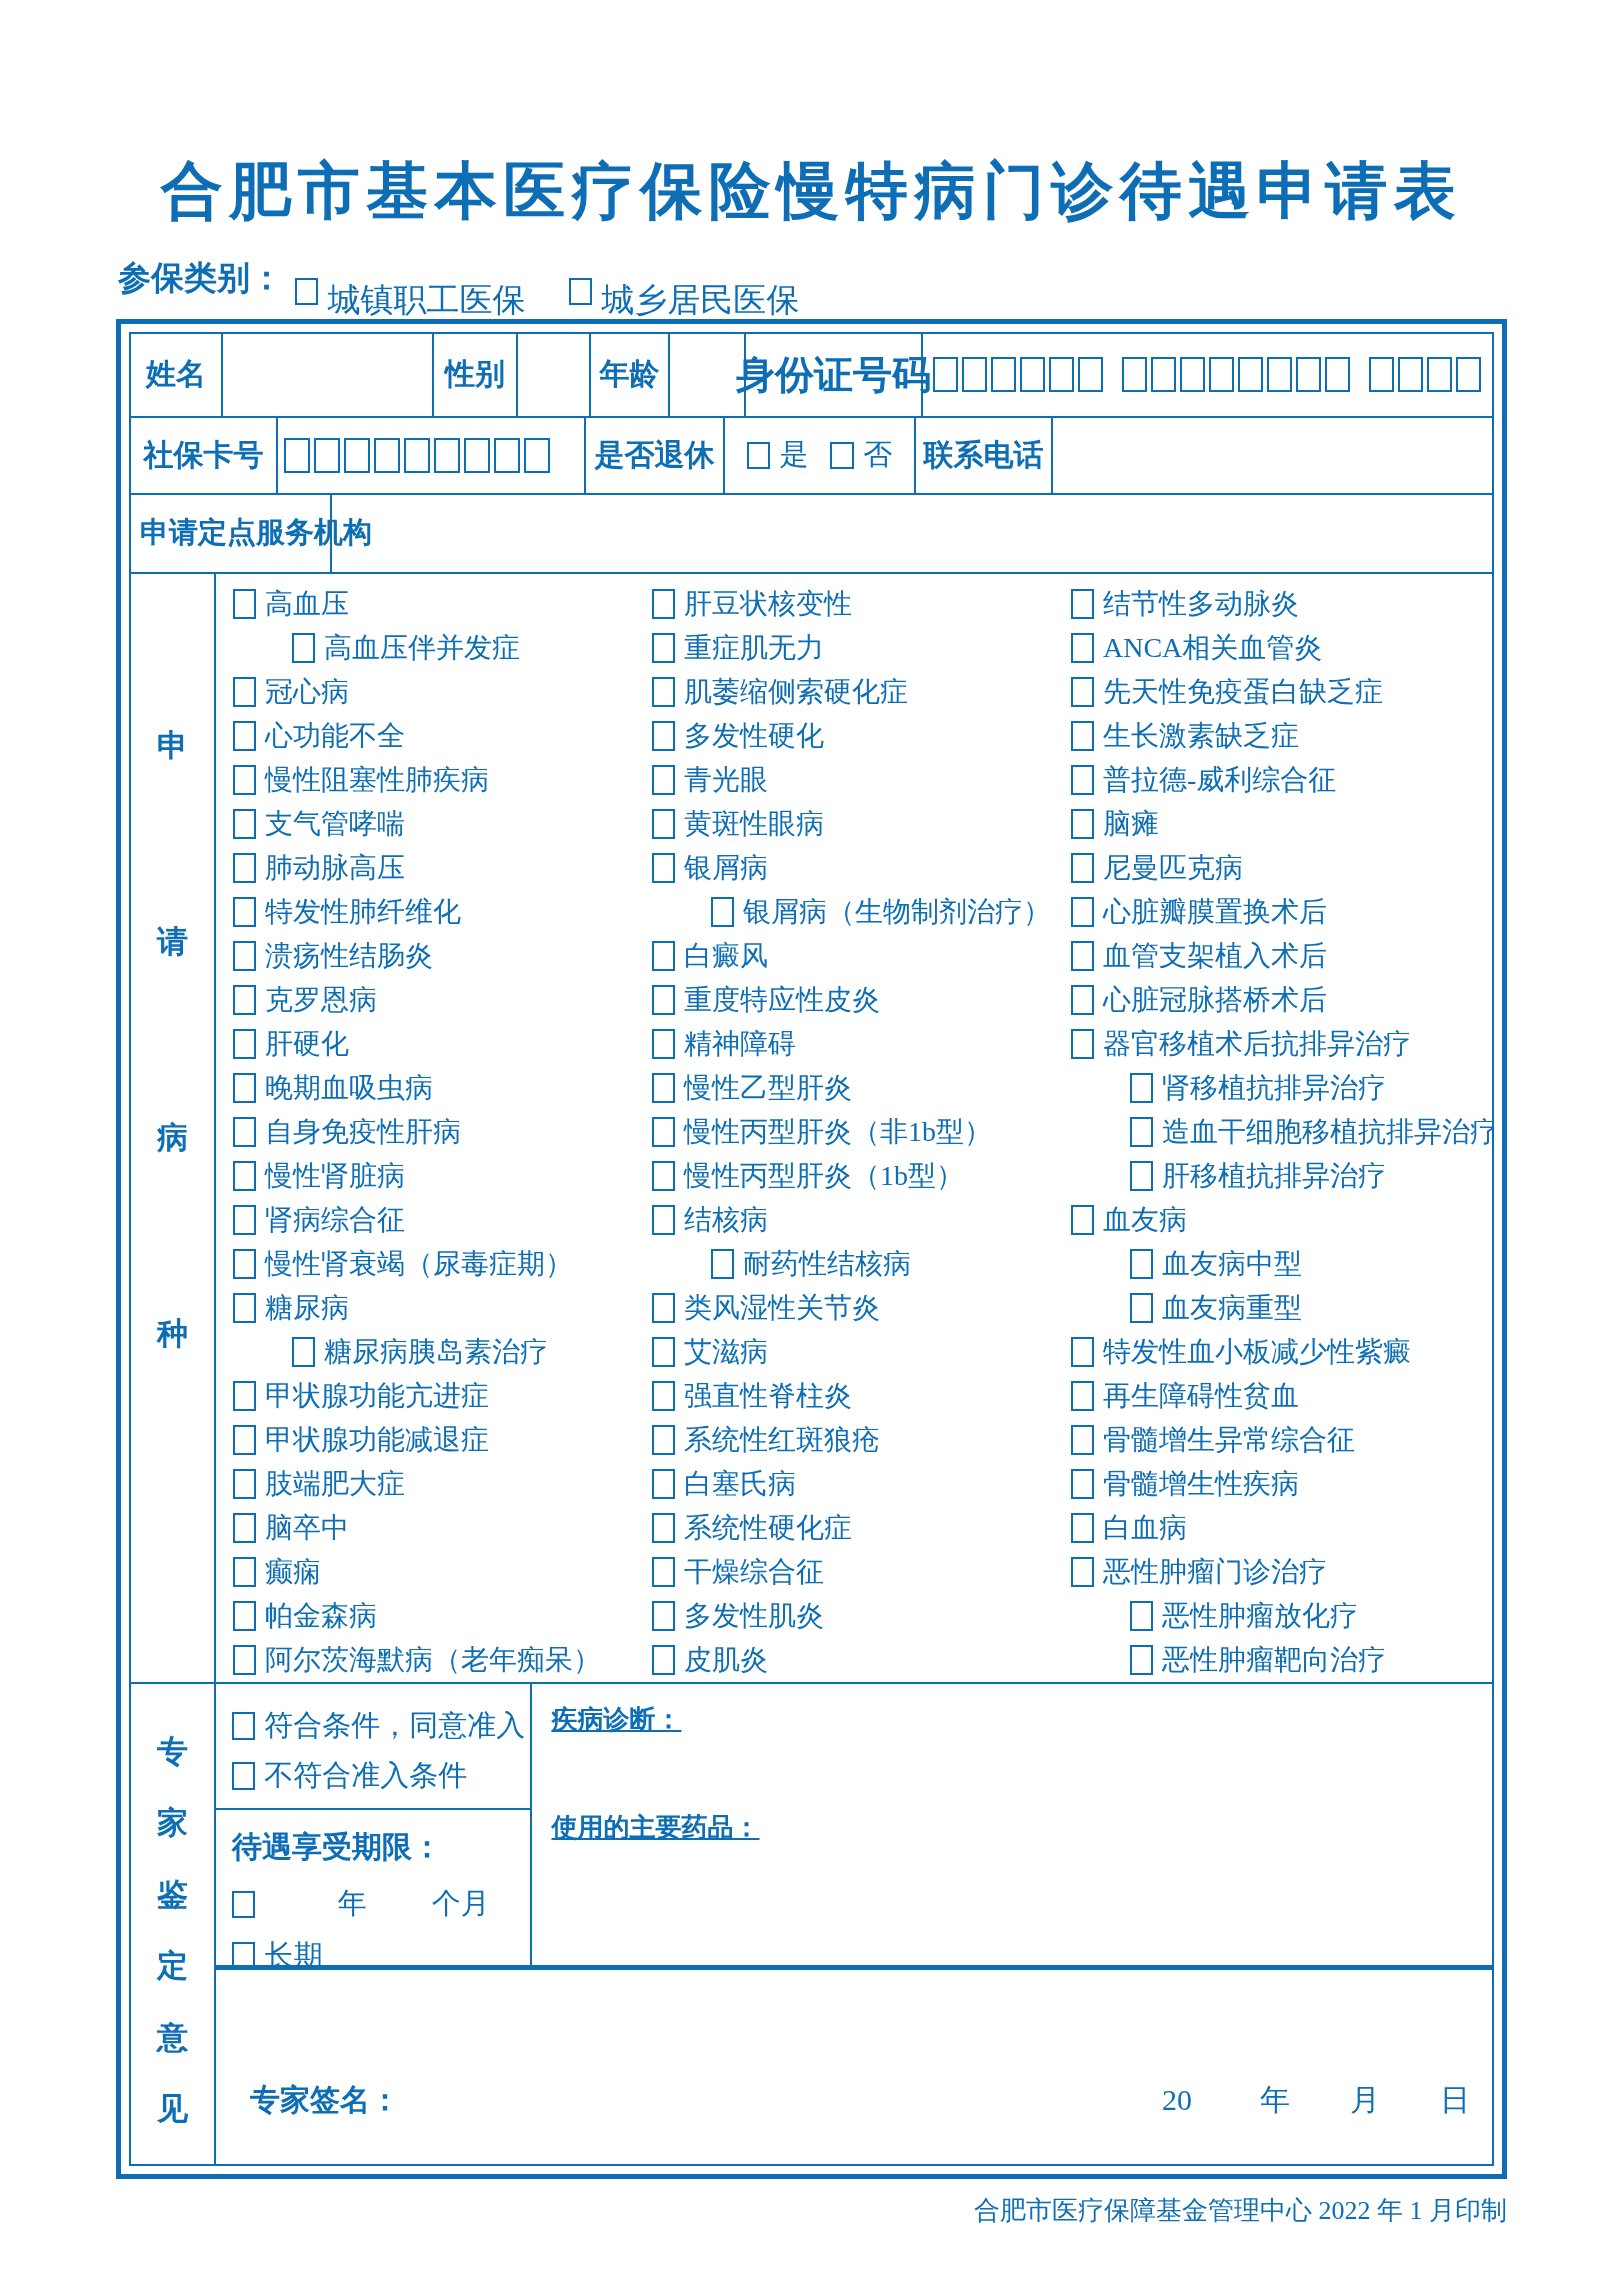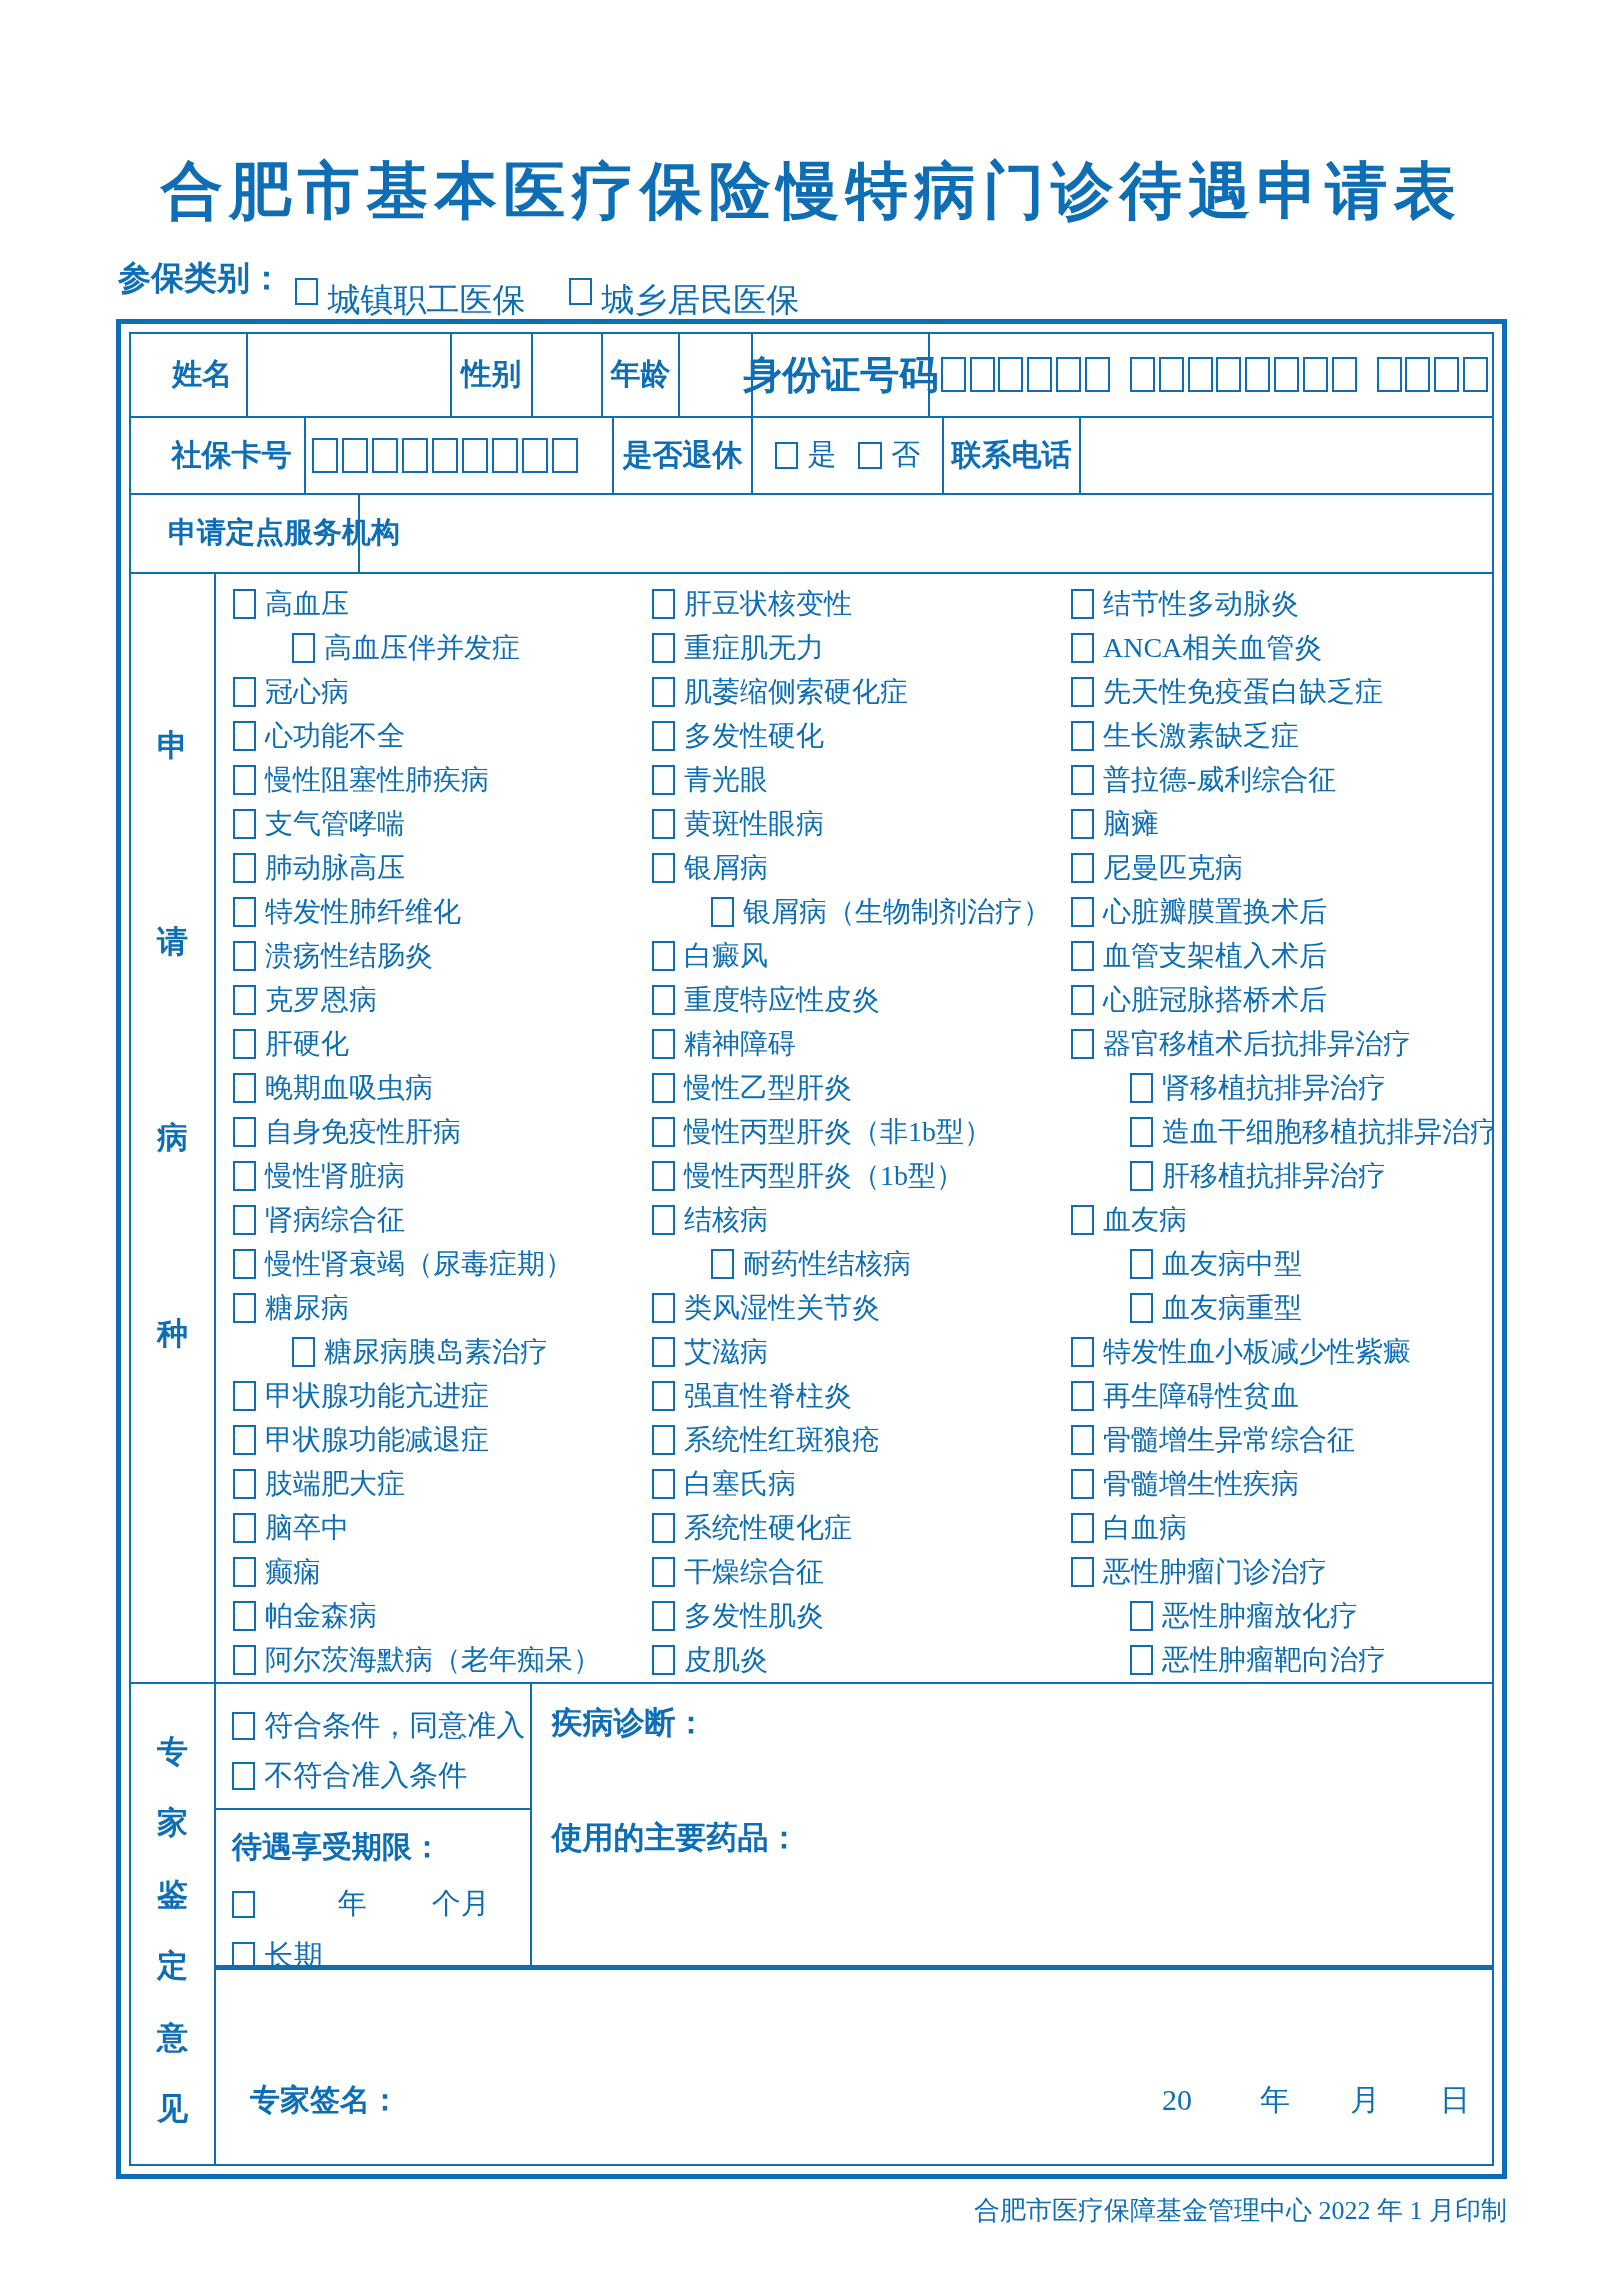--- a/index.html
+++ b/index.html
@@ -32,21 +32,21 @@
   
   .tbl-outer {
     position: absolute; left: 116px; top: 319px; width: 1391px; height: 1860px;
     border: 5.2px solid var(--accent);
   }
   .tbl-inner {
     position: absolute; left: 7.9px; top: 7.9px; right: 7.9px; bottom: 7.9px;
     border: 2px solid var(--accent);
     display: flex; flex-direction: column;
   }
-  .row { display: flex; border-bottom: 2.6px solid var(--accent); flex: none; padding-left: 28px; }
+  .row { display: flex; border-bottom: 2.6px solid var(--accent); flex: none; }
   .cell { border-right: 2.6px solid var(--accent); display: flex; align-items: center; justify-content: center; }
   .cell.noR { border-right: none; }
   .cell.start { justify-content: flex-start; }
   .lbl { font-weight: bold; font-size: 30px; white-space: nowrap; }
 
   .row1 { height: 84px; }
   .row2 { height: 77px; }
   .row3 { height: 79px; }
 
   .w-name-l { width: 92px; } .w-name-v { width: 211px; }
@@ -100,21 +100,21 @@
   .exp-top { height: 286px; display: flex; border-bottom: 5.2px solid var(--accent); flex: none; }
   .exp-left { width: 316px; flex: none; border-right: 2.6px solid var(--accent); display: flex; flex-direction: column; }
   .cellA { height: 126px; flex: none; border-bottom: 2.6px solid var(--accent); padding: 17px 0 0 15.7px; }
   .cellA .opt { display: flex; align-items: center; height: 50px; font-size: 29px; font-family:"Liberation Serif",serif; white-space: nowrap; }
   .cellB { flex: 1; padding: 17px 0 0 16px; font-size: 29px; }
   .period-label { font-weight: bold; font-size: 30px; margin-bottom: 15.7px; white-space: nowrap; }
   .period-line { display: flex; align-items: center; height: 42px; margin-bottom: 9.2px; font-family:"Liberation Serif",serif; white-space: nowrap; }
   .period-line .y { margin-left: 73px; }
   .period-line .m { margin-left: 65px; }
   .exp-right { flex: 1; padding: 18.3px 0 0 19.6px; }
-  .exp-right .flabel { font-weight: bold; font-size: 31px; white-space: nowrap; }
+  .exp-right .flabel { font-weight: bold; font-size: 26px; white-space: nowrap; text-decoration: underline; }
   .exp-right .flabel.second { margin-top: 73px; }
   .exp-bottom { flex: 1; position: relative; }
   .sig { position: absolute; left: 34px; bottom: 43px; font-weight: bold; font-size: 30px; }
   .dateline { position: absolute; right: 22px; bottom: 43px; font-size: 30px; font-family:"Liberation Serif",serif; white-space: nowrap; }
   .dateline span { display: inline-block; }
   .dateline .dp-y { margin-left: 68px; }
   .dateline .dp-m { margin-left: 60px; }
   .dateline .dp-d { margin-left: 60px; }
 
   .footer {

